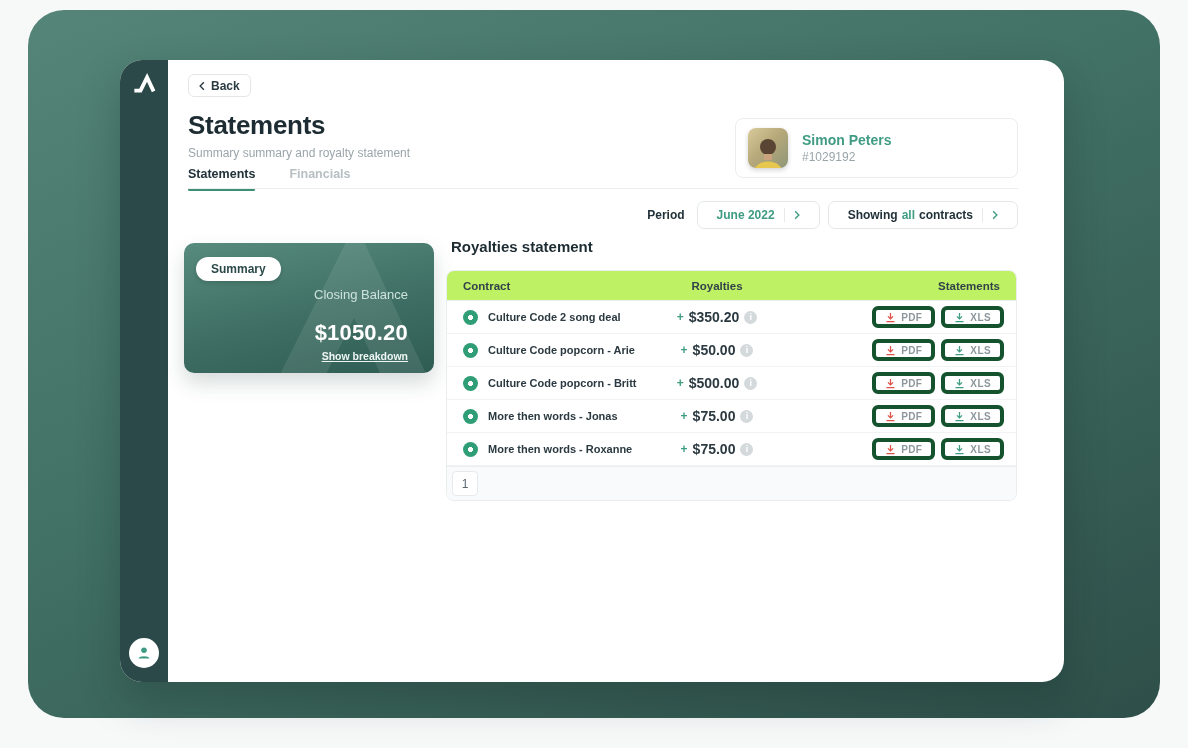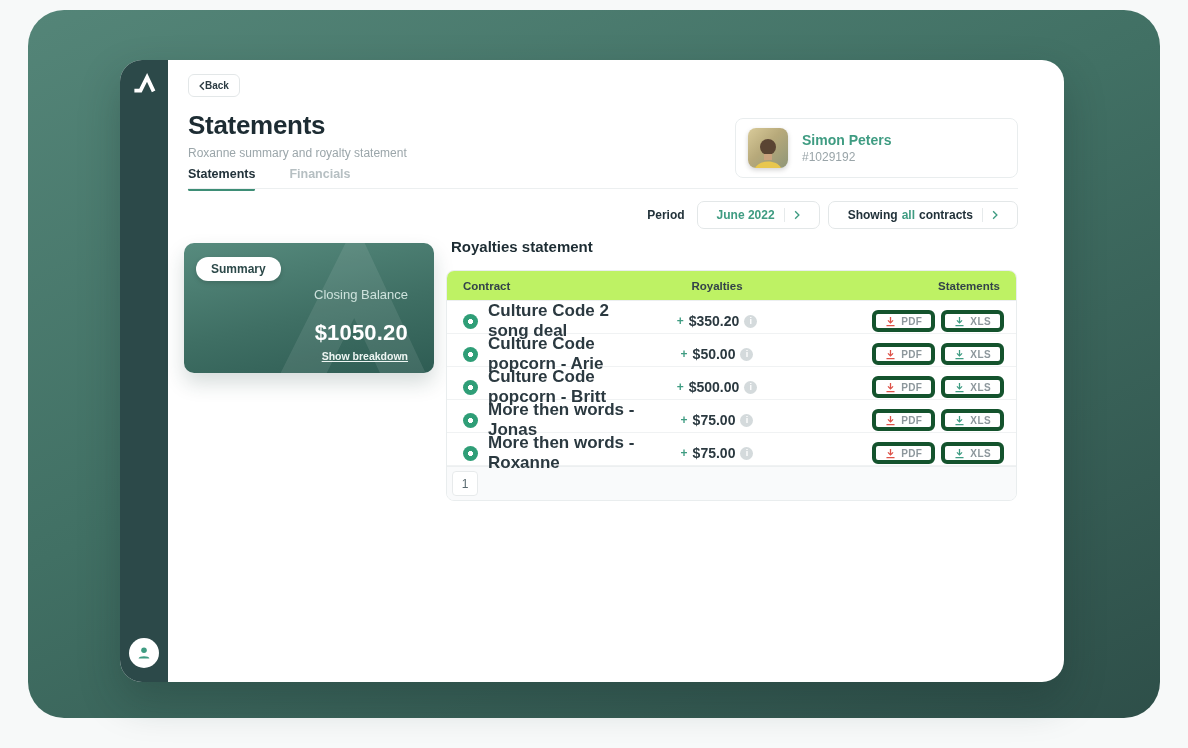--- a/index.html
+++ b/index.html
@@ -31,23 +31,23 @@
   .side-avatar {
     position:absolute; left:9px; bottom:14px; width:30px; height:30px;
     border-radius:50%; background:#ffffff; border:none; cursor:pointer;
     display:flex; align-items:center; justify-content:center;
   }
   .content { position:relative; flex:1; }
 
   
   .back-btn {
     position:absolute; left:20px; top:14px; height:23px;
-    display:inline-flex; align-items:center; padding:0 10px;
+    display:inline-flex; align-items:center; gap:6px; padding:0 10px;
     background:#fff; border:1px solid #e3e7e8; border-radius:6px;
-    font-size:10px; font-weight:bold; color:#2b3b42; cursor:pointer;
+    font-size:12px; font-weight:bold; color:#2b3b42; cursor:pointer;
     font-family: "Liberation Sans", sans-serif;
   }
   .page-title { position:absolute; left:20px; top:50px; font-size:26px; font-weight:bold; color:#1d2c33; letter-spacing:-.3px; }
   .page-subtitle { position:absolute; left:20px; top:86px; font-size:12px; color:#9ba6aa; }
   .tabs { position:absolute; left:20px; top:107px; display:flex; gap:34px; }
   .tab { font-size:12.5px; font-weight:bold; color:#b6bfc2; padding-bottom:9px; cursor:pointer; position:relative; }
   .tab.active { color:#22323a; }
   .tab.active::after {
     content:""; position:absolute; left:0; right:0; bottom:-1px; height:3px;
     background:#3e8e76; border-radius:2px;
@@ -115,21 +115,21 @@
   }
   .thead > div:first-child { padding-left:16px; }
   .thead > div:nth-child(2) { text-align:center; }
   .thead > div:last-child { text-align:right; padding-right:16px; }
   .trow { height:33px; border-bottom:1px solid #f0f2f3; background:#fff; }
   .cell-contract { display:flex; align-items:center; gap:10px; padding-left:16px; }
   .row-dot {
     width:15px; height:15px; border-radius:50%; flex:0 0 15px;
     background: radial-gradient(circle at center, #ffffff 0 2.4px, #2f9e77 2.5px);
   }
-  .contract-name { font-size:17px; font-weight:bold; color:#2b3940; }
+  .contract-name { font-size:11px; font-weight:bold; color:#2b3940; }
   .cell-royalty { display:flex; align-items:center; justify-content:center; gap:5px; }
   .plus { color:#3f9c82; font-size:12px; font-weight:bold; }
   .amount { font-size:14px; font-weight:bold; color:#2b3940; }
   .info-icon {
     width:13px; height:13px; border-radius:50%; background:#d4dadc; color:#fff;
     font-size:9px; font-weight:bold; display:inline-flex; align-items:center; justify-content:center;
     cursor:pointer;
   }
   .info-icon::after { content:"i"; }
   .cell-actions { display:flex; justify-content:flex-end; gap:6px; padding-right:12px; }
@@ -175,21 +175,21 @@
     <button class="back-btn">
       <span style="display:flex;">
         <svg viewBox="0 0 8 12" width="6" height="10">
             <path d="M6.5 1 L1.5 6 L6.5 11" fill="none" stroke="#2b3b42" stroke-width="1.8"></path>
           </svg>
       </span>
       <span>Back</span>
     </button>
 
     <h1 class="page-title">Statements</h1>
-    <p class="page-subtitle">Roxanne summary and royalty statement</p>
+    <p class="page-subtitle">Summary summary and royalty statement</p>
 
     <div class="tabs">
       <div class="tab active">Statements</div>
       <div class="tab">Financials</div>
     </div>
     <div class="tabs-divider"></div>
 
     <div class="user-card">
       <div class="avatar">
         <svg viewBox="0 0 40 40" width="40" height="40">

